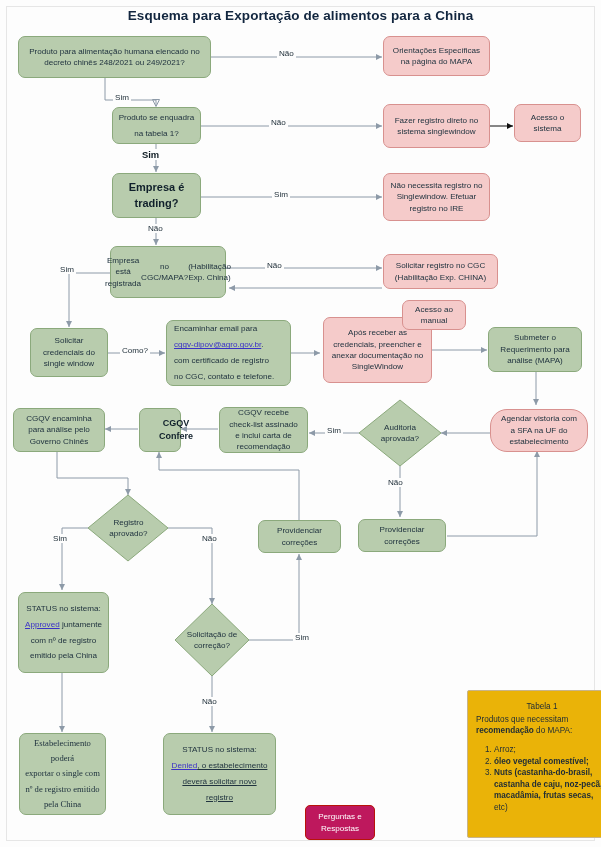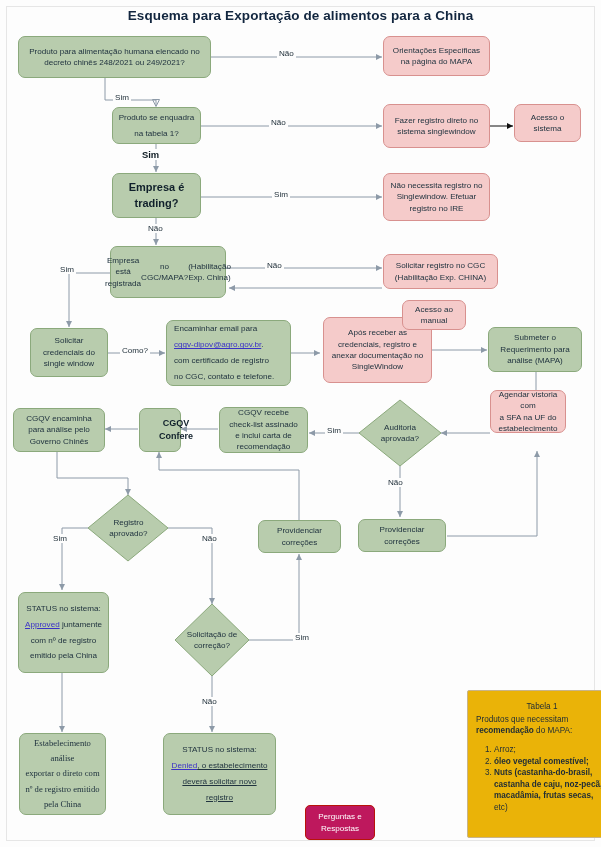--- a/index.html
+++ b/index.html
@@ -155,37 +155,37 @@
   </div>
 
   <div class="node green" style="left:30px;top:328px;width:78px;height:49px;flex-direction:column;">
     <span>Solicitar</span>
     <span>credenciais do</span>
     <span>single window</span>
   </div>
 
   <div class="node pink" style="left:323px;top:317px;width:109px;height:66px;flex-direction:column;">
     <span>Após receber as</span>
-    <span>credenciais, registro e</span>
+    <span>credenciais, preencher e</span>
     <span>anexar documentação no</span>
     <span>SingleWindow</span>
   </div>
 
   <div class="node pink" style="left:402px;top:300px;width:64px;height:30px;flex-direction:column;">
     <span>Acesso ao</span>
     <span>manual</span>
   </div>
 
   <div class="node green" style="left:488px;top:327px;width:94px;height:45px;flex-direction:column;">
     <span>Submeter o</span>
     <span>Requerimento para</span>
     <span>análise (MAPA)</span>
   </div>
 
-  <div class="node pink" style="left:490px;top:390px;width:76px;height:43px;flex-direction:column;">
+  <div class="node pink" style="left:490px;top:409px;width:98px;height:43px;flex-direction:column;border-radius:17px;">
     <span>Agendar vistoria com</span>
     <span>a SFA na UF do</span>
     <span>estabelecimento</span>
   </div>
 
   <div class="node" style="left:372px;top:418px;width:56px;height:30px;flex-direction:column;background:transparent;border:none;">
     <span>Auditoria</span>
     <span>aprovada?</span>
   </div>
 
@@ -228,22 +228,22 @@
     <span>com nº de registro</span>
     <span>emitido pela China</span>
   </div>
 
   <div class="node" style="left:180px;top:625px;width:64px;height:30px;flex-direction:column;background:transparent;border:none;">
     <span>Solicitação de</span>
     <span>correção?</span>
   </div>
 
   <div class="node green serif" style="left:19px;top:733px;width:87px;height:82px;flex-direction:column;">
-    <span>Estabelecimento análise</span>
-    <span>exportar o direto com</span>
+    <span>Estabelecimento poderá</span>
+    <span>exportar o single com</span>
     <span>nº de registro emitido</span>
     <span>pela China</span>
   </div>
 
   <div class="node green spread" style="left:163px;top:733px;width:113px;height:82px;flex-direction:column;">
     <span>STATUS no sistema:</span>
     <span class="ul"><a class="link" href="#">Denied</a><span>, o estabelecimento</span></span>
     <span class="ul">deverá solicitar novo</span>
     <span class="ul">registro</span>
   </div>

